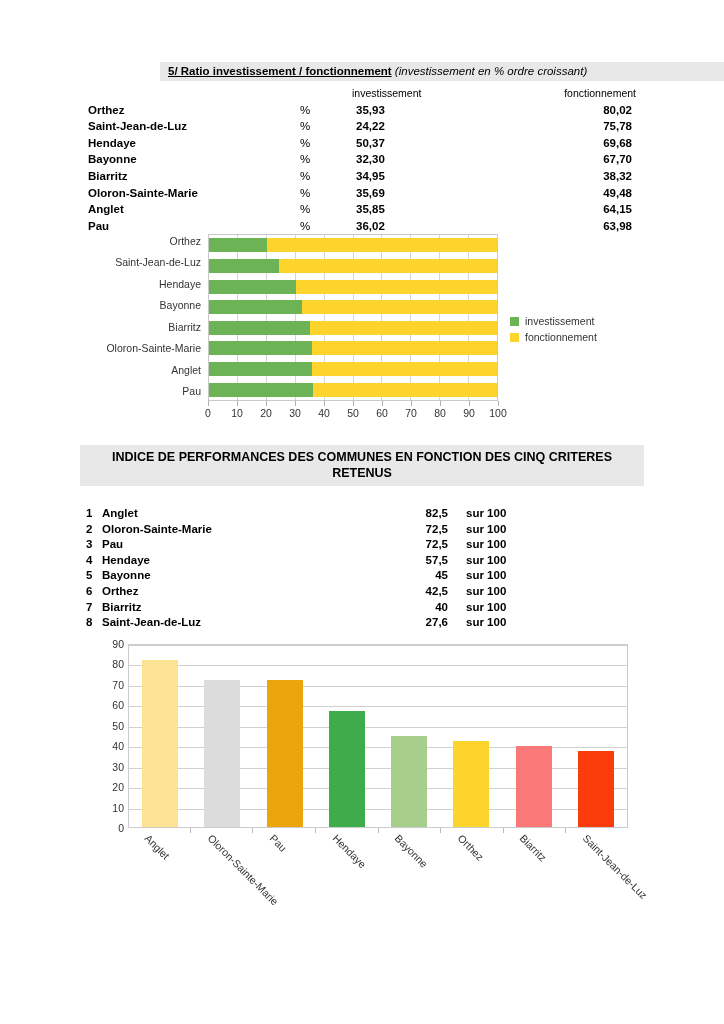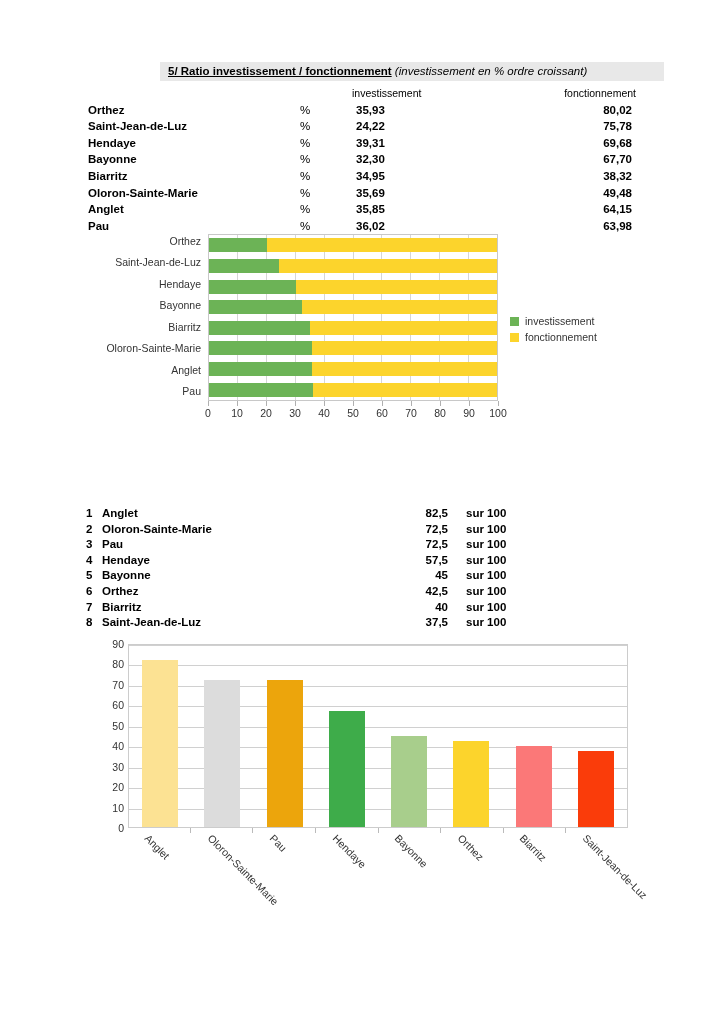--- a/index.html
+++ b/index.html
@@ -18,21 +18,21 @@
   .page { position: relative; width: 724px; height: 1024px; padding: 0; }
 
   
   .band {
     background: #e8e8e8;
     margin: 0 80px;
   }
   #section5-header {
     position: absolute;
     left: 80px; top: 62px;
-    width: 504px;
+    width: 564px;
     padding: 3px 8px 4px 8px;
     font-size: 11.5px;
   }
   #section5-header .s5-title {
     font-weight: bold;
     text-decoration: underline;
   }
   #section5-header .s5-sub {
     font-style: italic;
     font-weight: normal;
@@ -275,21 +275,21 @@
         </tr>
         <tr>
           <td class="col-name">Saint-Jean-de-Luz</td>
           <td class="col-unit">%</td>
           <td class="col-inv">24,22</td>
           <td class="col-fonc">75,78</td>
         </tr>
         <tr>
           <td class="col-name">Hendaye</td>
           <td class="col-unit">%</td>
-          <td class="col-inv">39,31</td>
+          <td class="col-inv">50,37</td>
           <td class="col-fonc">69,68</td>
         </tr>
         <tr>
           <td class="col-name">Bayonne</td>
           <td class="col-unit">%</td>
           <td class="col-inv">32,30</td>
           <td class="col-fonc">67,70</td>
         </tr>
         <tr>
           <td class="col-name">Biarritz</td>
@@ -424,20 +424,21 @@
         <span class="sw sw-inv"></span>
         <span>investissement</span>
       </div>
       <div class="lg-row">
         <span class="sw sw-fon"></span>
         <span>fonctionnement</span>
       </div>
     </div>
   </div>
 
+  <div id="indice-header">INDICE DE PERFORMANCES DES COMMUNES EN FONCTION DES CINQ CRITERES RETENUS</div>
 
   <div id="ranking-list">
       <div class="rk-row">
         <div class="rk-num">1</div>
         <div class="rk-name">Anglet</div>
         <div class="rk-val">82,5</div>
         <div class="rk-out">sur 100</div>
       </div>
       <div class="rk-row">
         <div class="rk-num">2</div>
@@ -471,21 +472,21 @@
       </div>
       <div class="rk-row">
         <div class="rk-num">7</div>
         <div class="rk-name">Biarritz</div>
         <div class="rk-val">40</div>
         <div class="rk-out">sur 100</div>
       </div>
       <div class="rk-row">
         <div class="rk-num">8</div>
         <div class="rk-name">Saint-Jean-de-Luz</div>
-        <div class="rk-val">37,5</div>
+        <div class="rk-val">27,6</div>
         <div class="rk-out">sur 100</div>
       </div>
     </div>
 
   <div id="perf-chart">
     <div class="bc-ylabels" id="bc-ylabels">
         <div class="yl" style="top: 188px;">0</div>
         <div class="yl" style="top: 167.556px;">10</div>
         <div class="yl" style="top: 147.111px;">20</div>
         <div class="yl" style="top: 126.667px;">30</div>

